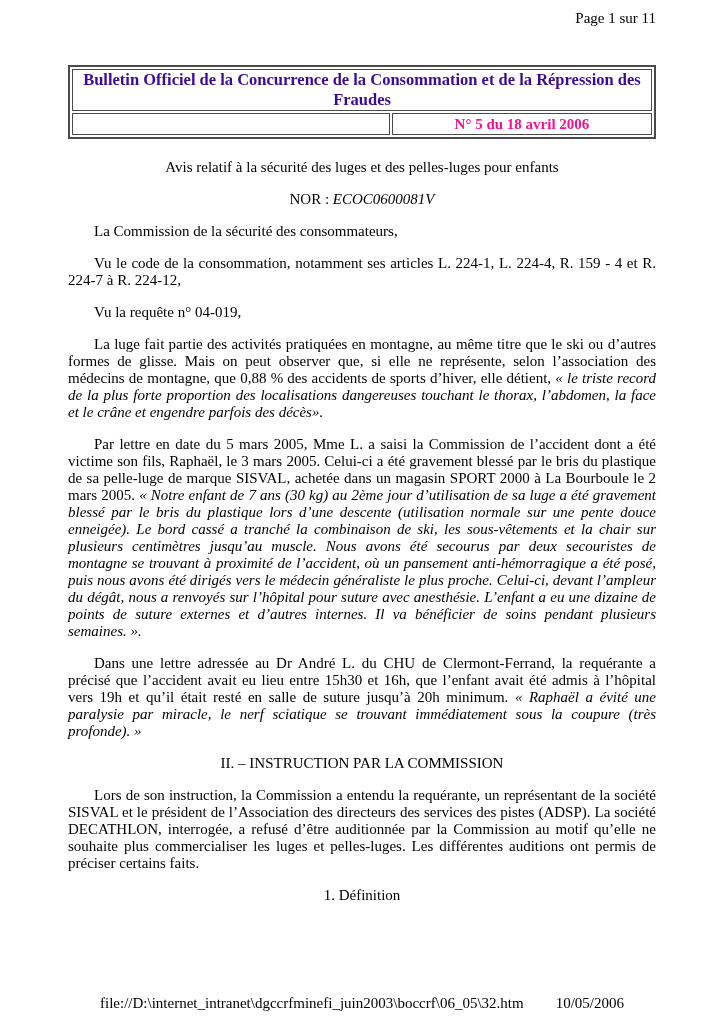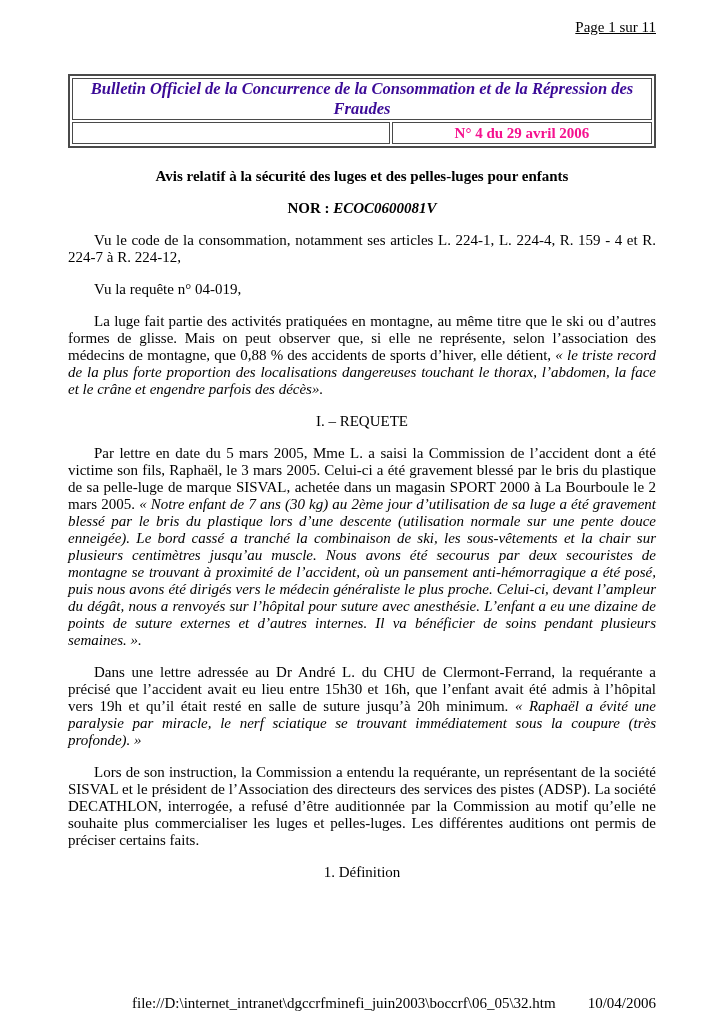--- a/index.html
+++ b/index.html
@@ -16,66 +16,64 @@
   .content {
     position: absolute;
     left: 68px;
     top: 0;
     width: 588px;
   }
   .page-indicator {
     text-align: right;
     font-size: 15px;
     line-height: 17px;
-    padding-top: 19px;
-    text-decoration: underline;
+    padding-top: 10px;
   }
   table.header-table {
     width: 100%;
     border: 2px solid #4a4a4a;
     border-collapse: separate;
     border-spacing: 2px;
     margin-top: 38px;
     background: #ffffff;
   }
   table.header-table td { border: 1px solid #4a4a4a; padding: 0; }
   .title-cell {
     text-align: center;
     font-weight: bold;
-    font-style: italic;
     font-size: 16.5px;
     line-height: 20px;
     padding: 3px 8px 5px 8px;
     margin-left: 48px;
   }
   .empty-cell { width: 55%; height: 21px; }
   .issue-cell {
     text-align: center;
     font-weight: bold;
     font-size: 15px;
     line-height: 20px;
   }
   p { font-size: 15px; line-height: 17px; margin: 15px 0; }
   .doc-title {
     text-align: center;
-    font-weight: bold;
+    font-weight: normal;
     margin: 20px 0 0 0;
   }
-  .center { text-align: center; font-weight: bold; }
+  .center { text-align: center; }
   .body-p { text-align: justify; text-indent: 26px; }
   .heading { text-align: center; }
   .italic { font-style: italic; }
   .bold { font-weight: normal; }
   .footer {
     position: absolute;
     left: 68px;
     width: 588px;
     bottom: 12px;
     display: flex;
-    justify-content: flex-end;
+    justify-content: center;
     font-size: 15px;
     line-height: 17px;
     gap: 32px;
   }
 </style>
 </head>
 <body>
 
 <div class="page">
   <div class="content">
@@ -85,49 +83,50 @@
     <table class="header-table">
       <tbody>
         <tr>
           <td colspan="2" class="title-cell">
             <span style="color: rgb(59, 10, 151);">Bulletin Officiel de la Concurrence de la Consommation et de la Répression des Fraudes</span>
           </td>
         </tr>
         <tr>
           <td class="empty-cell"></td>
           <td class="issue-cell">
-            <span style="color: rgb(245, 18, 143);">N° 4 du 29 avril 2006</span>
+            <span style="color: rgb(245, 18, 143);">N° 5 du 18 avril 2006</span>
           </td>
         </tr>
       </tbody>
     </table>
 
     <p class="doc-title">Avis relatif à la sécurité des luges et des pelles-luges pour enfants</p>
 
     <p class="center"><span>NOR : </span><span class="italic">ECOC0600081V</span></p>
 
+    <p class="body-p">La Commission de la sécurité des consommateurs,</p>
 
     <p class="body-p">Vu le code de la consommation, notamment ses articles L. 224-1, L. 224-4, R. 159 - 4 et R. 224-7 à R. 224-12,</p>
 
     <p class="body-p">Vu la requête n° 04-019,</p>
 
 
     <p class="body-p"><span>La luge fait partie des activités pratiquées en montagne, au même titre que le ski ou d’autres formes de glisse. Mais on peut observer que, si elle ne représente, selon l’association des médecins de montagne, que 0,88 % des accidents de sports d’hiver, elle détient, </span><span class="italic">« le triste record de la plus forte proportion des localisations dangereuses touchant le thorax, l’abdomen, la face et le crâne et engendre parfois des décès».</span></p>
 
-    <p class="heading">I. – REQUETE</p>
 
     <p class="body-p"><span>Par lettre en date du 5 mars 2005, Mme L. a saisi la Commission de l’accident dont a été victime son fils, Raphaël, le 3 mars 2005. Celui-ci a été gravement blessé par le bris du plastique de sa pelle-luge de marque SISVAL, achetée dans un magasin SPORT 2000 à La Bourboule le 2 mars 2005. </span><span class="italic">« Notre enfant de 7 ans (30 kg) au 2ème jour d’utilisation de sa luge a été gravement blessé par le bris du plastique lors d’une descente (utilisation normale sur une pente douce enneigée). Le bord cassé a tranché la combinaison de ski, les sous-vêtements et la chair sur plusieurs centimètres jusqu’au muscle. Nous avons été secourus par deux secouristes de montagne se trouvant à proximité de l’accident, où un pansement anti-hémorragique a été posé, puis nous avons été dirigés vers le médecin généraliste le plus proche. Celui-ci, devant l’ampleur du dégât, nous a renvoyés sur l’hôpital pour suture avec anesthésie. L’enfant a eu une dizaine de points de suture externes et d’autres internes. Il va bénéficier de soins pendant plusieurs semaines. ».</span></p>
 
     <p class="body-p"><span>Dans une lettre adressée au Dr André L. du CHU de Clermont-Ferrand, la requérante a précisé que l’accident avait eu lieu entre 15h30 et 16h, que l’enfant avait été admis à l’hôpital vers 19h et qu’il était resté en salle de suture jusqu’à 20h minimum. </span><span class="italic">« Raphaël a évité une paralysie par miracle, le nerf sciatique se trouvant immédiatement sous la coupure (très profonde). »</span></p>
 
+    <p class="heading">II. – INSTRUCTION PAR LA COMMISSION</p>
 
     <p class="body-p">Lors de son instruction, la Commission a entendu la requérante, un représentant de la société SISVAL et le président de l’Association des directeurs des services des pistes (ADSP). La société DECATHLON, interrogée, a refusé d’être auditionnée par la Commission au motif qu’elle ne souhaite plus commercialiser les luges et pelles-luges. Les différentes auditions ont permis de préciser certains faits.</p>
 
     <p class="heading"><span>1. </span><span class="bold">Définition</span></p>
 
 
   </div>
 
   <div class="footer">
     <span>file://D:\internet_intranet\dgccrfminefi_juin2003\boccrf\06_05\32.htm</span>
-    <span>10/04/2006</span>
+    <span>10/05/2006</span>
   </div>
 </div>
 
 </body></html>

